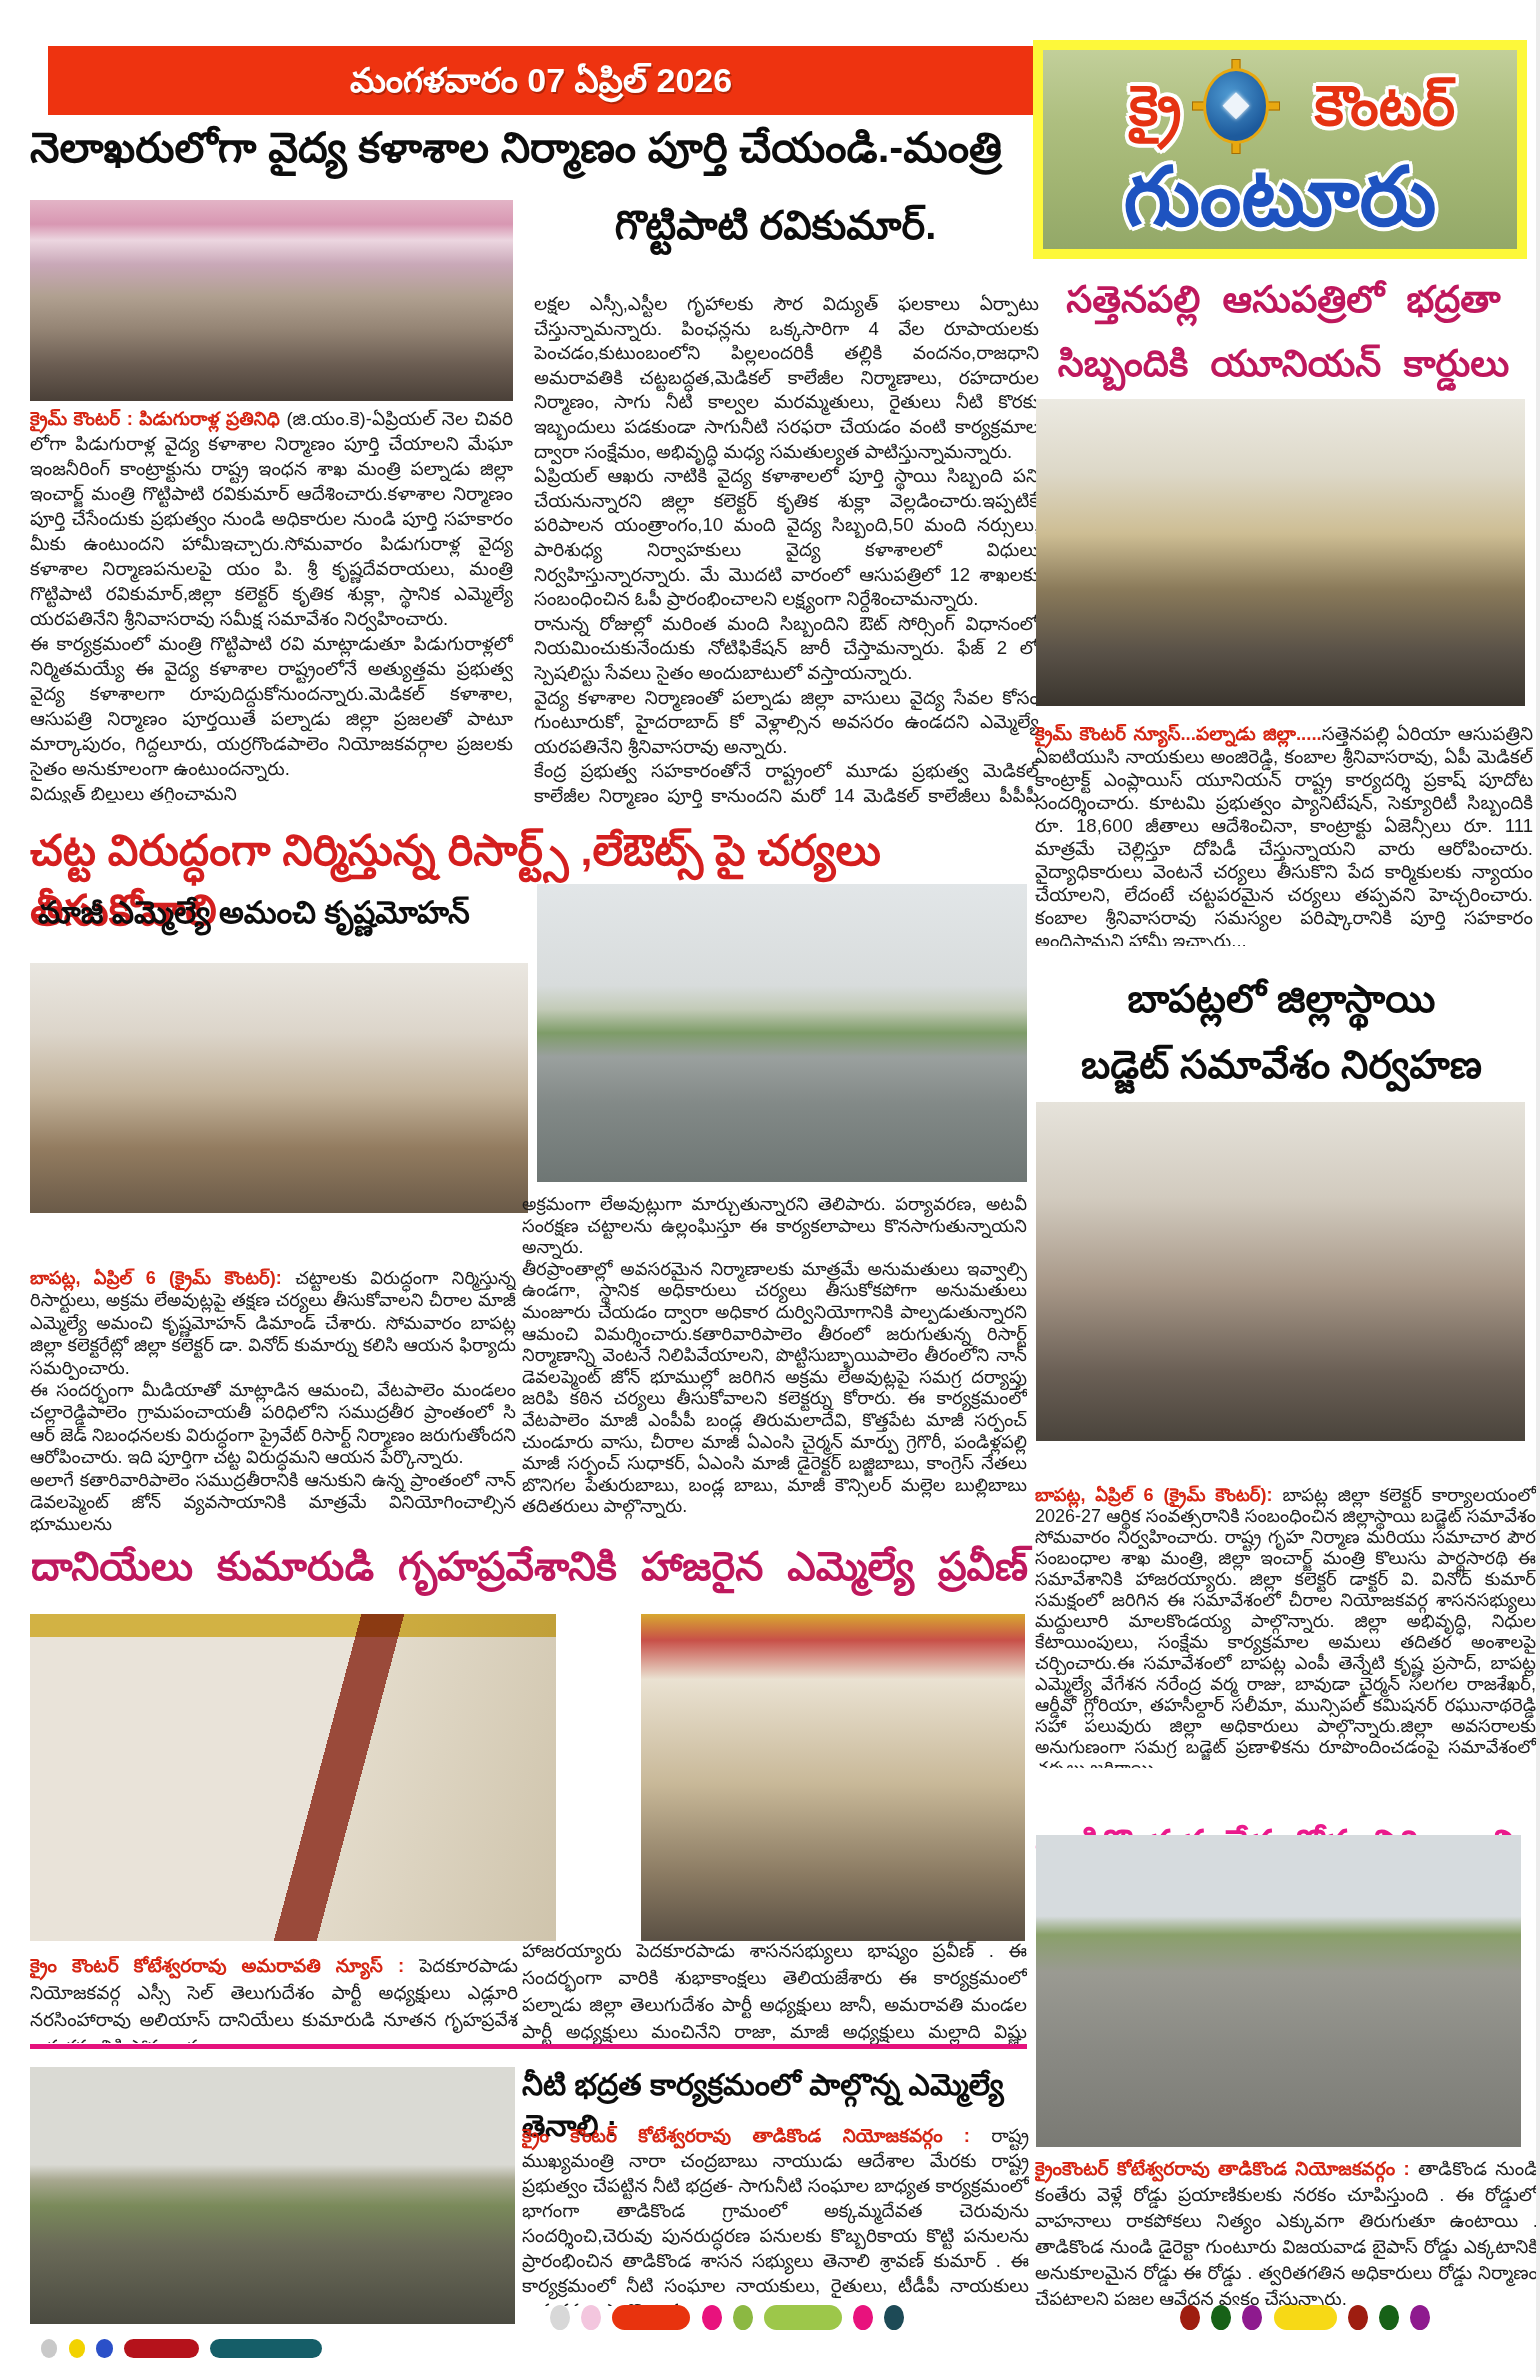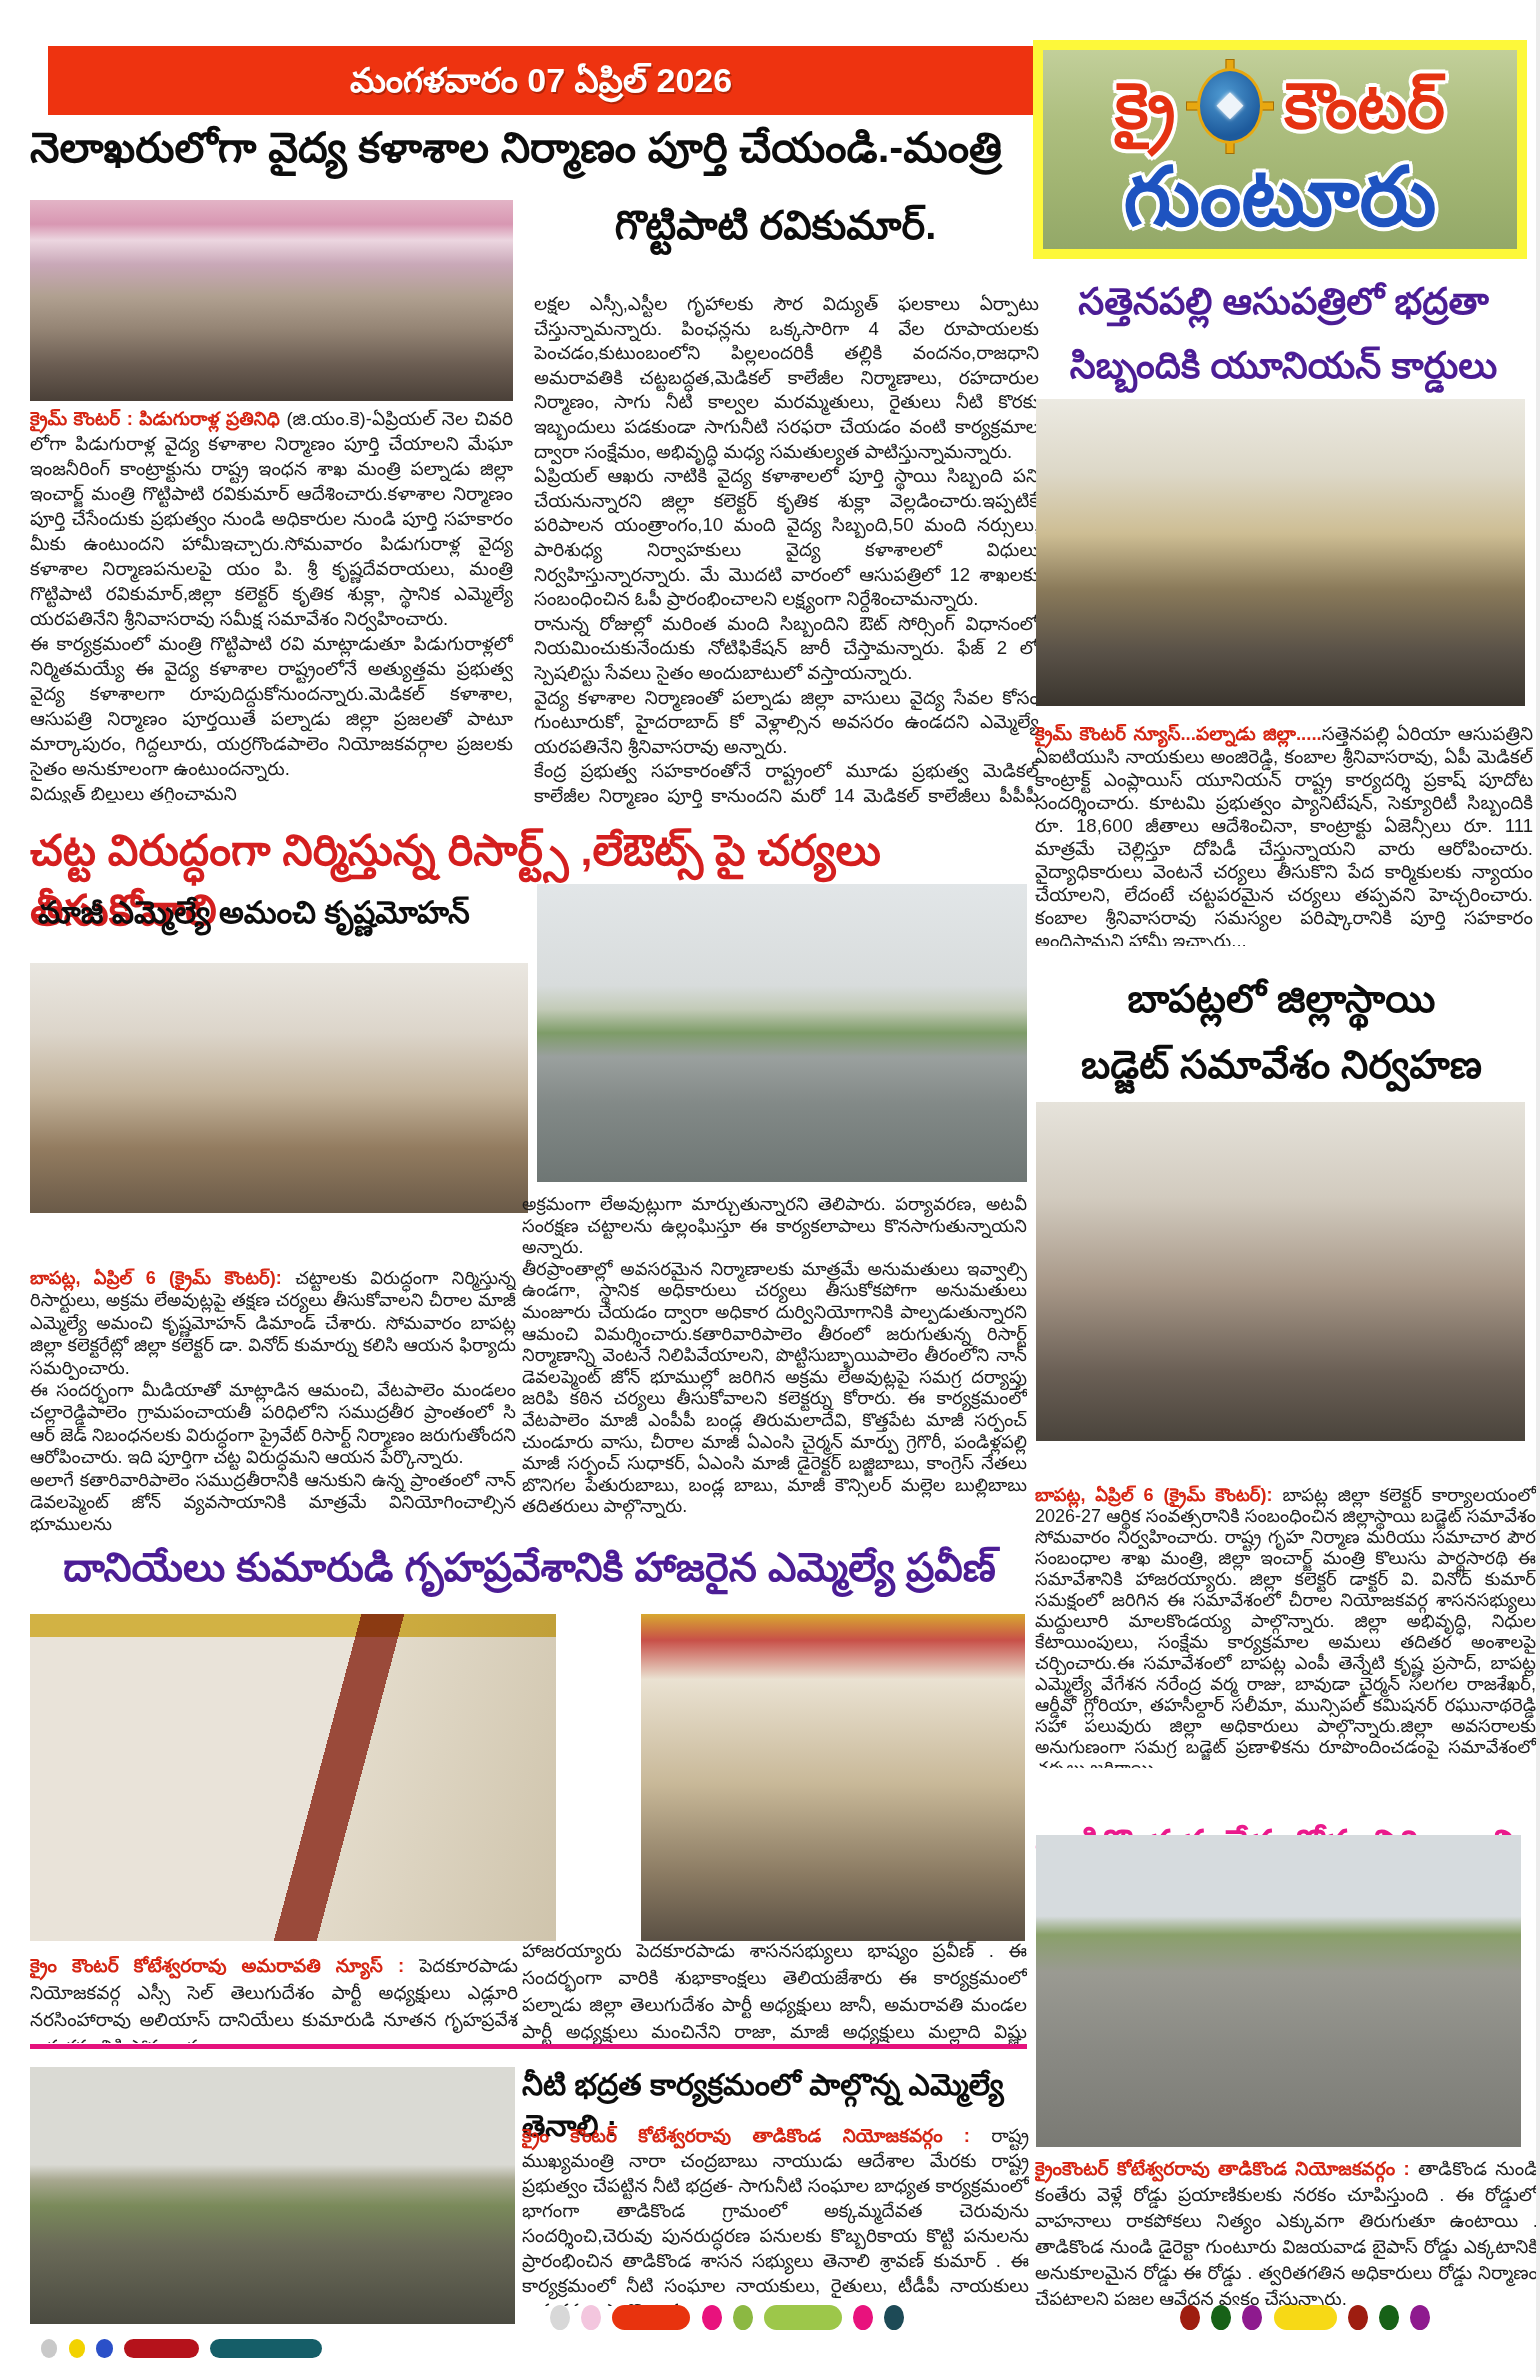--- a/index.html
+++ b/index.html
@@ -9,33 +9,33 @@
   .abs{position:absolute;}
   
   .date-banner{background:#ee3310;color:#ffffff;font-weight:bold;font-size:34px;
                text-align:center;line-height:69px;text-shadow:1.5px 1.5px 0 #b02408;}
   
   .logo-box{background:#fdf83a;padding:9.7px;box-sizing:border-box;}
   .logo-inner{width:100%;height:100%;box-sizing:border-box;
       background:linear-gradient(180deg,#c2cf9a 0%,#aebf80 35%,#a2b573 65%,#93a868 100%);
       display:flex;flex-direction:column;align-items:center;justify-content:center;}
   .logo-row1{display:flex;align-items:center;gap:10.4px;}
-  .logo-word{color:#e53212;font-weight:800;font-size:64px;line-height:1;
-      text-shadow:-3px -3px 0 #fff,3px -3px 0 #fff,-3px 3px 0 #fff,3px 3px 0 #fff,0 -3.7px 0 #fff,0 3.7px 0 #fff,-3.7px 0 0 #fff,3.7px 0 0 #fff;}
+  .logo-word{color:#e53212;font-weight:800;font-size:56px;line-height:1;
+      text-shadow:-3px -3px 0 #fff,3px -3px 0 #fff,-3px 3px 0 #fff,3px 3px 0 #fff,0 -3.7px 0 #fff,0 3.7px 0 #fff,-3.7px 0 0 #fff,3.7px 0 0 #fff;margin-left:24px;}
   .logo-city{color:#1e53c0;font-weight:800;font-size:82px;line-height:1.05;
       text-shadow:-3px -3px 0 #fff,3px -3px 0 #fff,-3px 3px 0 #fff,3px 3px 0 #fff,0 -3.7px 0 #fff,0 3.7px 0 #fff,-3.7px 0 0 #fff,3.7px 0 0 #fff;}
   .crosshair{position:relative;width:88px;height:95px;display:inline-block;}
   .ch-v{position:absolute;left:50%;top:0;width:9px;height:100%;background:#e8a810;border:1.5px solid #a06c06;transform:translateX(-50%);box-sizing:border-box;}
   .ch-h{position:absolute;top:50%;left:0;height:9px;width:100%;background:#e8a810;border:1.5px solid #a06c06;transform:translateY(-50%);box-sizing:border-box;}
   .ch-circle{position:absolute;left:50%;top:50%;width:66px;height:76px;border-radius:50%;
       background:radial-gradient(circle at 40% 35%,#4e9ad2 0%,#1d5a9c 70%);border:3px solid #e8a810;transform:translate(-50%,-50%);box-sizing:border-box;}
   .ch-gem{position:absolute;left:50%;top:50%;width:19.4px;height:19.4px;background:#eef4fa;transform:translate(-50%,-50%) rotate(45deg);box-shadow:0 0 4.5px #fff;}
   
   .h{font-weight:800;color:#0d0d0d;}
-  .h-blue{color:#4c1d95;}
+  .h-blue{color:#be185d;font-family:Liberation Mono, monospace;}
   .h-red{color:#d41f1f;}
   .h-magenta{color:#ea1a8c;}
   
   .body-text{color:#1c1c1c;font-size:18.6px;line-height:25px;text-align:justify;overflow:hidden;}
   .body-text p{margin:0;}
   .lead{color:#d52512;font-weight:bold;}
   
   .photo{position:absolute;}
   .rule{position:absolute;background:#e5127d;}
   

